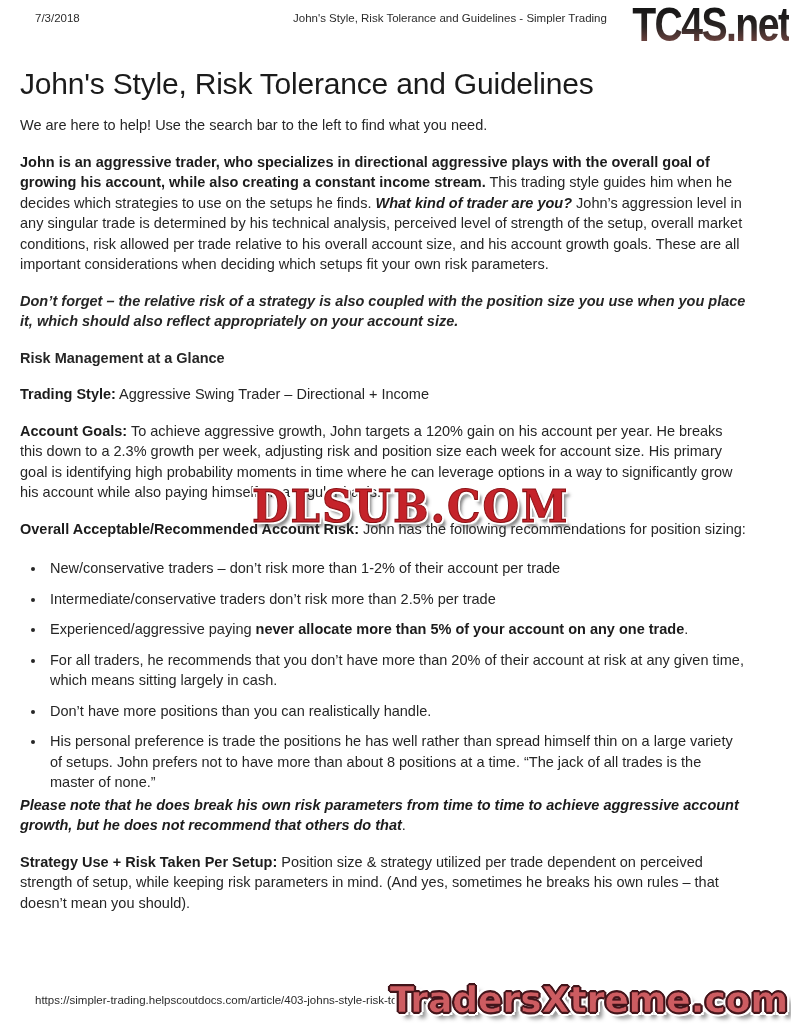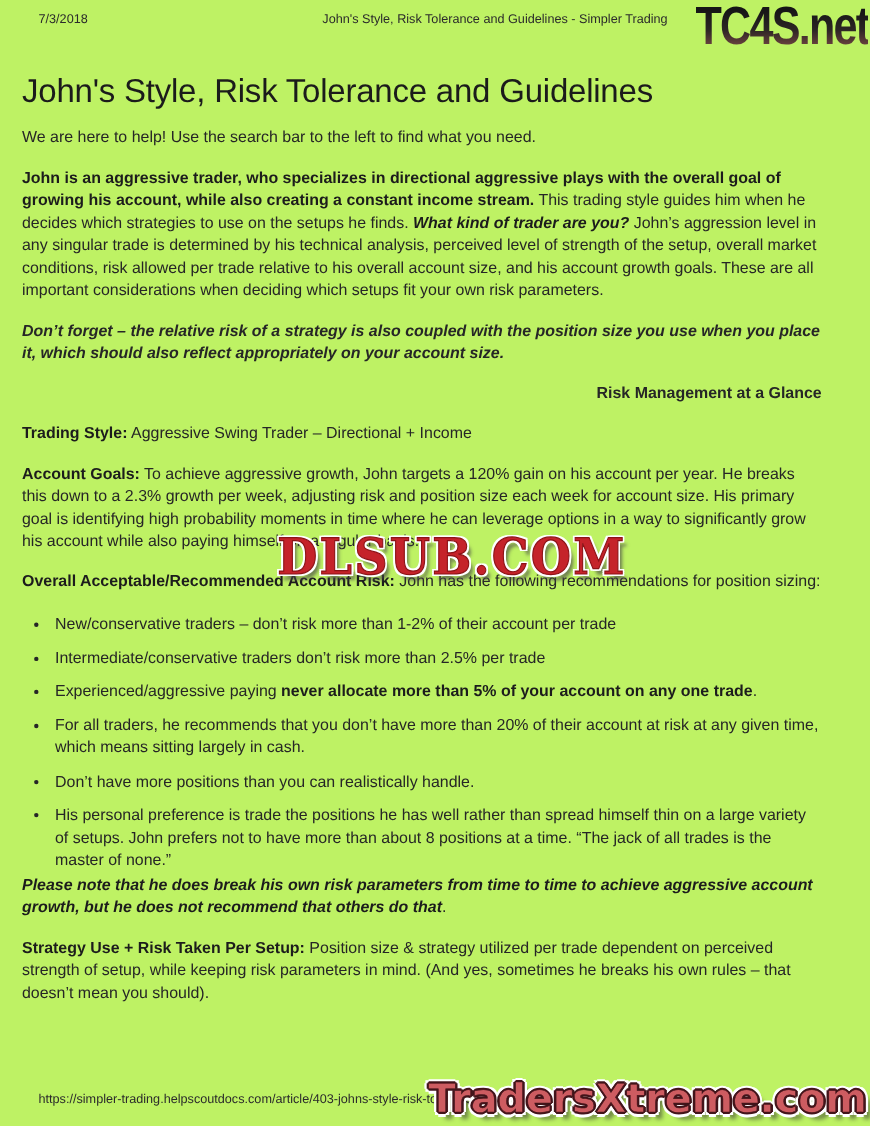--- a/index.html
+++ b/index.html
@@ -1,19 +1,19 @@
 <!DOCTYPE html>
 <html><head>
 <meta charset="utf-8">
 <style>
   html,body{margin:0;padding:0;}
   body{background:#e8e8e8;font-family:"Liberation Sans","DejaVu Sans",sans-serif;}
   .page{
     position:relative;width:791px;height:1024px;margin:0 auto;
-    background:#bef264;overflow:hidden;color:#232323;
+    background:#ffffff;overflow:hidden;color:#232323;
   }
   
   .hdr-date{
     position:absolute;left:35px;top:12px;
     font-size:11.5px;color:#2b2b2b;white-space:nowrap;
   }
   .hdr-doc-title{
     position:absolute;left:293px;top:12px;
     font-size:11.5px;color:#2b2b2b;white-space:nowrap;text-align:right;
   }
@@ -29,21 +29,21 @@
   .content{padding:46px 44px 0 20px;}
   h1{
     font-size:30px;font-weight:400;color:#1b1b1b;letter-spacing:-.2px;
     margin:20px 0 13px 0;line-height:36px;
   }
   .content p{
     font-size:14.5px;line-height:20.5px;color:#262626;margin:0 0 16px 0;
   }
   strong{color:#1c1c1c;}
   .bi{font-weight:bold;font-style:italic;color:#1c1c1c;}
-  .b{font-weight:bold;color:#1c1c1c;text-align:right;}
+  .b{font-weight:bold;color:#1c1c1c;}
   ul{margin:19px 0 2px 0;padding:0 0 0 26px;}
   li{
     font-size:14.5px;line-height:20.5px;color:#262626;
     margin:0 0 10px 0;padding-left:4px;
   }
   li:last-child{margin-bottom:0;}
   
   .wm-dlsub{
     position:absolute;left:252px;top:484px;z-index:5;
     font-family:"DejaVu Serif","Liberation Serif",serif;

